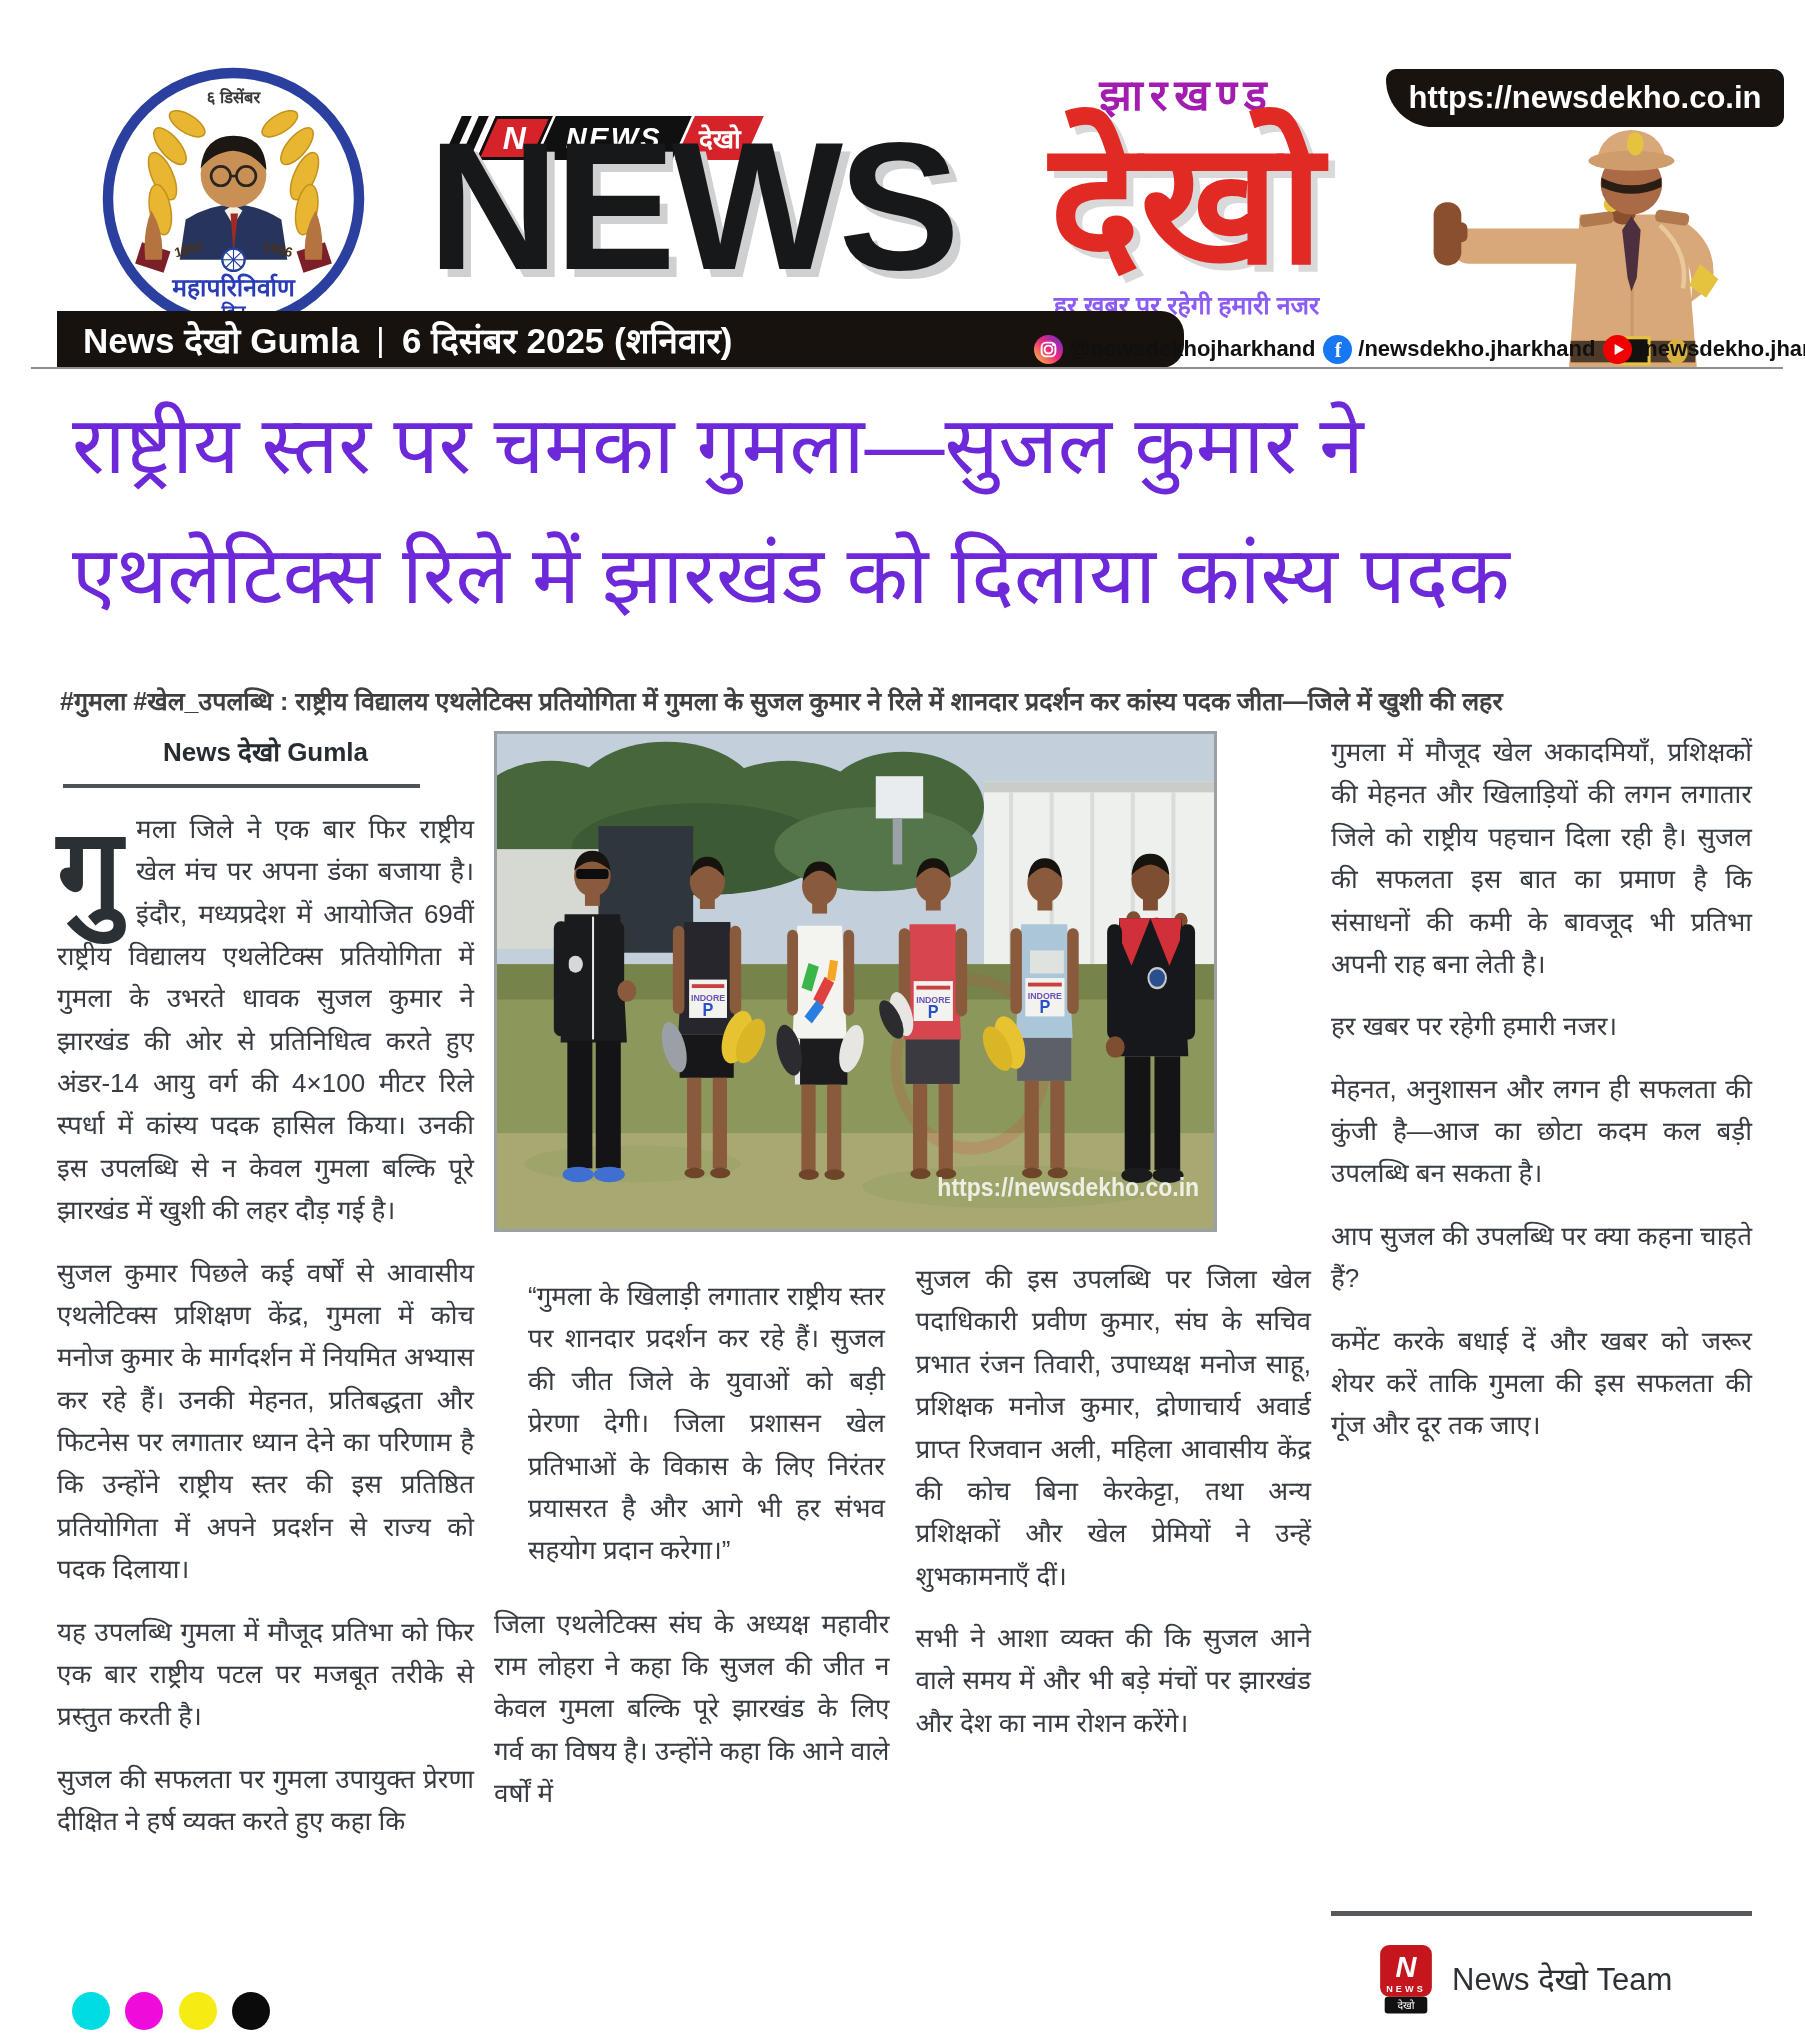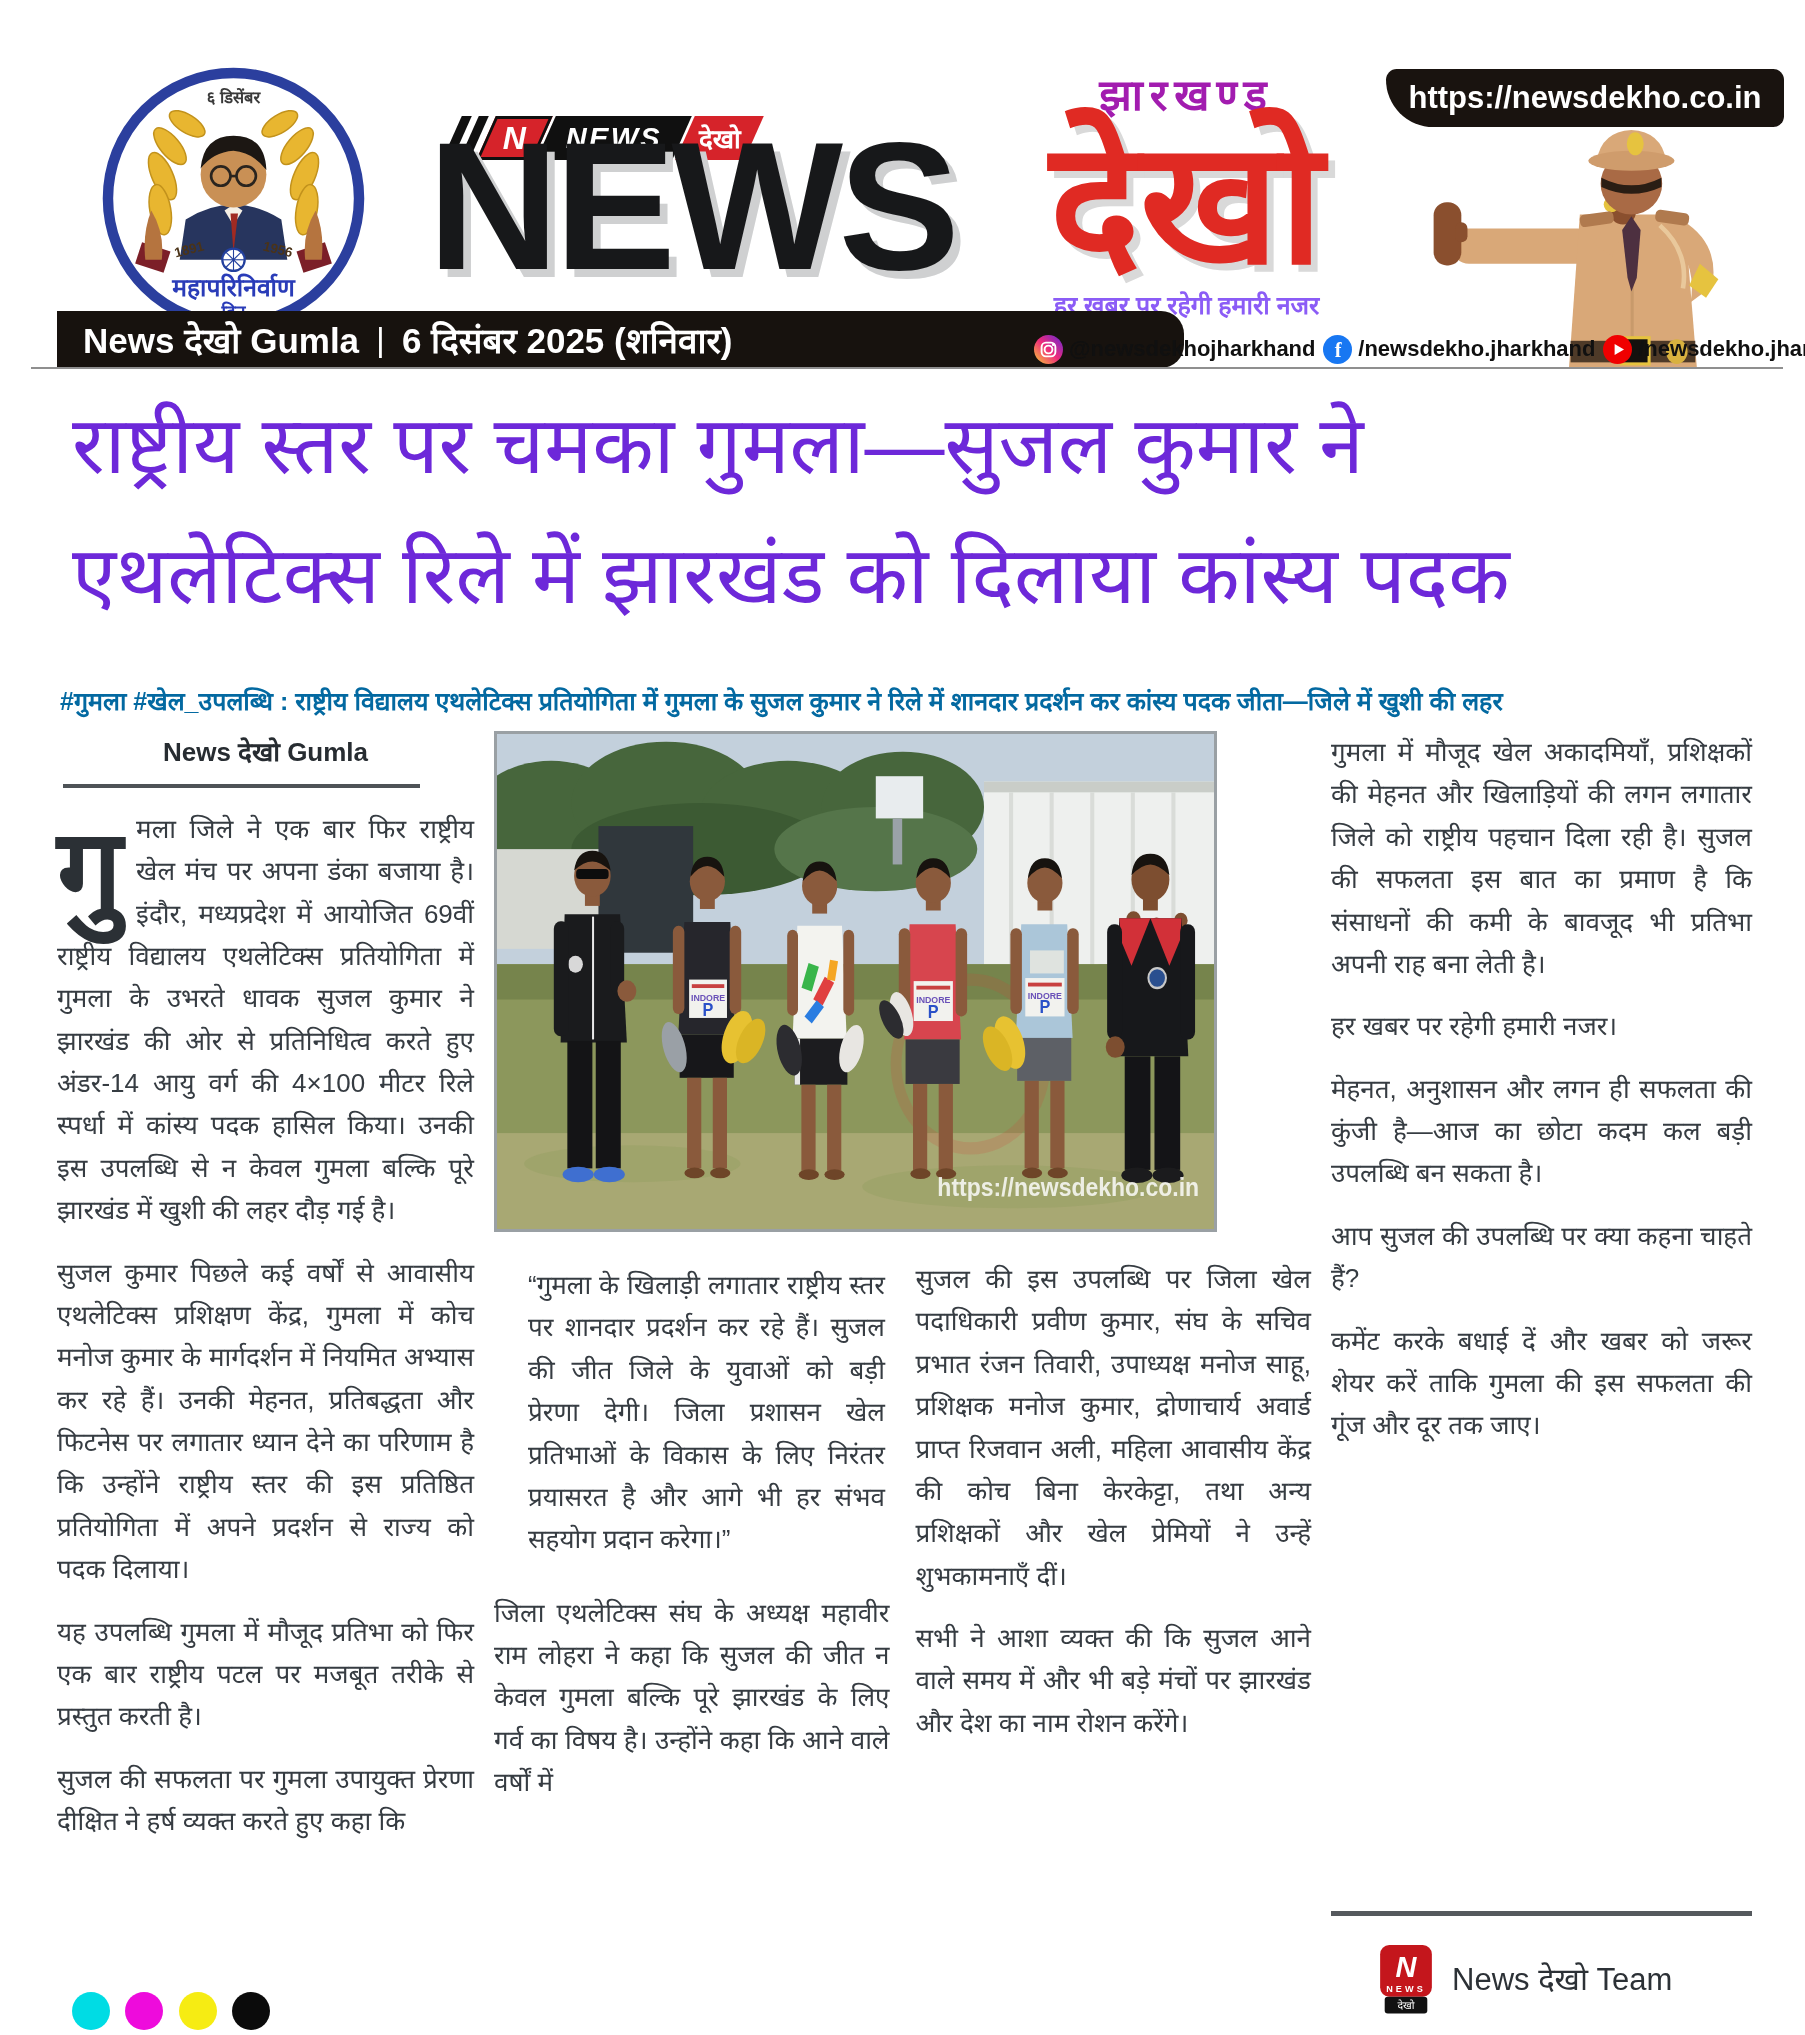--- a/index.html
+++ b/index.html
@@ -36,39 +36,39 @@
   .edition-bar .ed-sep { color:#fff; font-size:34px; font-weight:400; margin:0 17px; }
 
   .social-row { position:absolute; left:1034px; top:332px; width:750px; height:34px; display:flex; align-items:center; gap:7.7px; }
   .social-item { display:flex; align-items:center; gap:6.1px;justify-content:space-between; }
   .social-item svg { width:29px; height:29px; display:block; }
   .social-item .handle { font-size:22px; font-weight:800; color:#101010; white-space:nowrap; }
 
   
   .headline { position:absolute; left:72px; top:381px; width:1695px; color:#6d28d9; font-weight:400; }
   .headline p { font-size:80px; line-height:1.62; white-space:nowrap; }
-  .subheadline { position:absolute; left:60px; top:683px; width:1695px; height:40px; overflow:hidden; font-size:25px; font-weight:700; color:#0369a1; white-space:nowrap; }
+  .subheadline { position:absolute; left:60px; top:683px; width:1695px; height:40px; overflow:hidden; font-size:25px; font-weight:700; color:#404040; white-space:nowrap; }
 
   
   .article { position:absolute; left:57px; top:731px; width:1695px; height:1301px; display:flex; gap:20px; }
   .col { font-size:26px; line-height:1.63; color:#363c42; text-align:justify; }
   .col p { margin-bottom:20px; }
   .col1 { width:417px; flex:none; }
   .mid { width:817px; flex:none; }
   .col4 { width:421px; flex:none; display:flex; flex-direction:column; }
 
   .byline { text-align:center; font-size:26px; font-weight:800; color:#272c31; }
   .byline-rule { height:3.8px; background:#4e5357; margin:10.7px 54px 20px 6.1px; }
   .dropcap { float:left; font-size:116px; line-height:80px; padding:23px 13.8px 0 0; font-weight:700; color:#2b3035; }
 
   .photo-frame { width:723px; height:501px; border:3.8px solid #9aa0a4; background:#f9a8d4; }
   .photo-frame svg { width:100%; height:100%; display:block; }
   .mid-cols { display:flex; gap:26px; margin-top:26px; }
   .mid-cols .col { flex:1; }
-  .quote-block p:first-child { padding-left:34px; padding-right:4.6px; margin-top:6px; }
+  .quote-block p:first-child { padding-left:34px; padding-right:4.6px; margin-top:17px; }
   .col2-p2 { margin-top:31px; }
 
   .signature { margin-top:auto; padding-bottom:17px; }
   .sig-rule { height:4.6px; background:#55595d; margin-bottom:29px; }
   .sig-row { display:flex; align-items:center; gap:20px; padding-left:49px; }
   .sig-logo { width:52px; height:70px; flex:none; }
   .sig-name { font-size:31px; color:#2c3136; }
 
   .print-marks { position:absolute; left:72px; bottom:4.6px; display:flex; gap:15.3px; }
   .print-marks i { width:38px; height:38px; border-radius:50%; display:block; }

